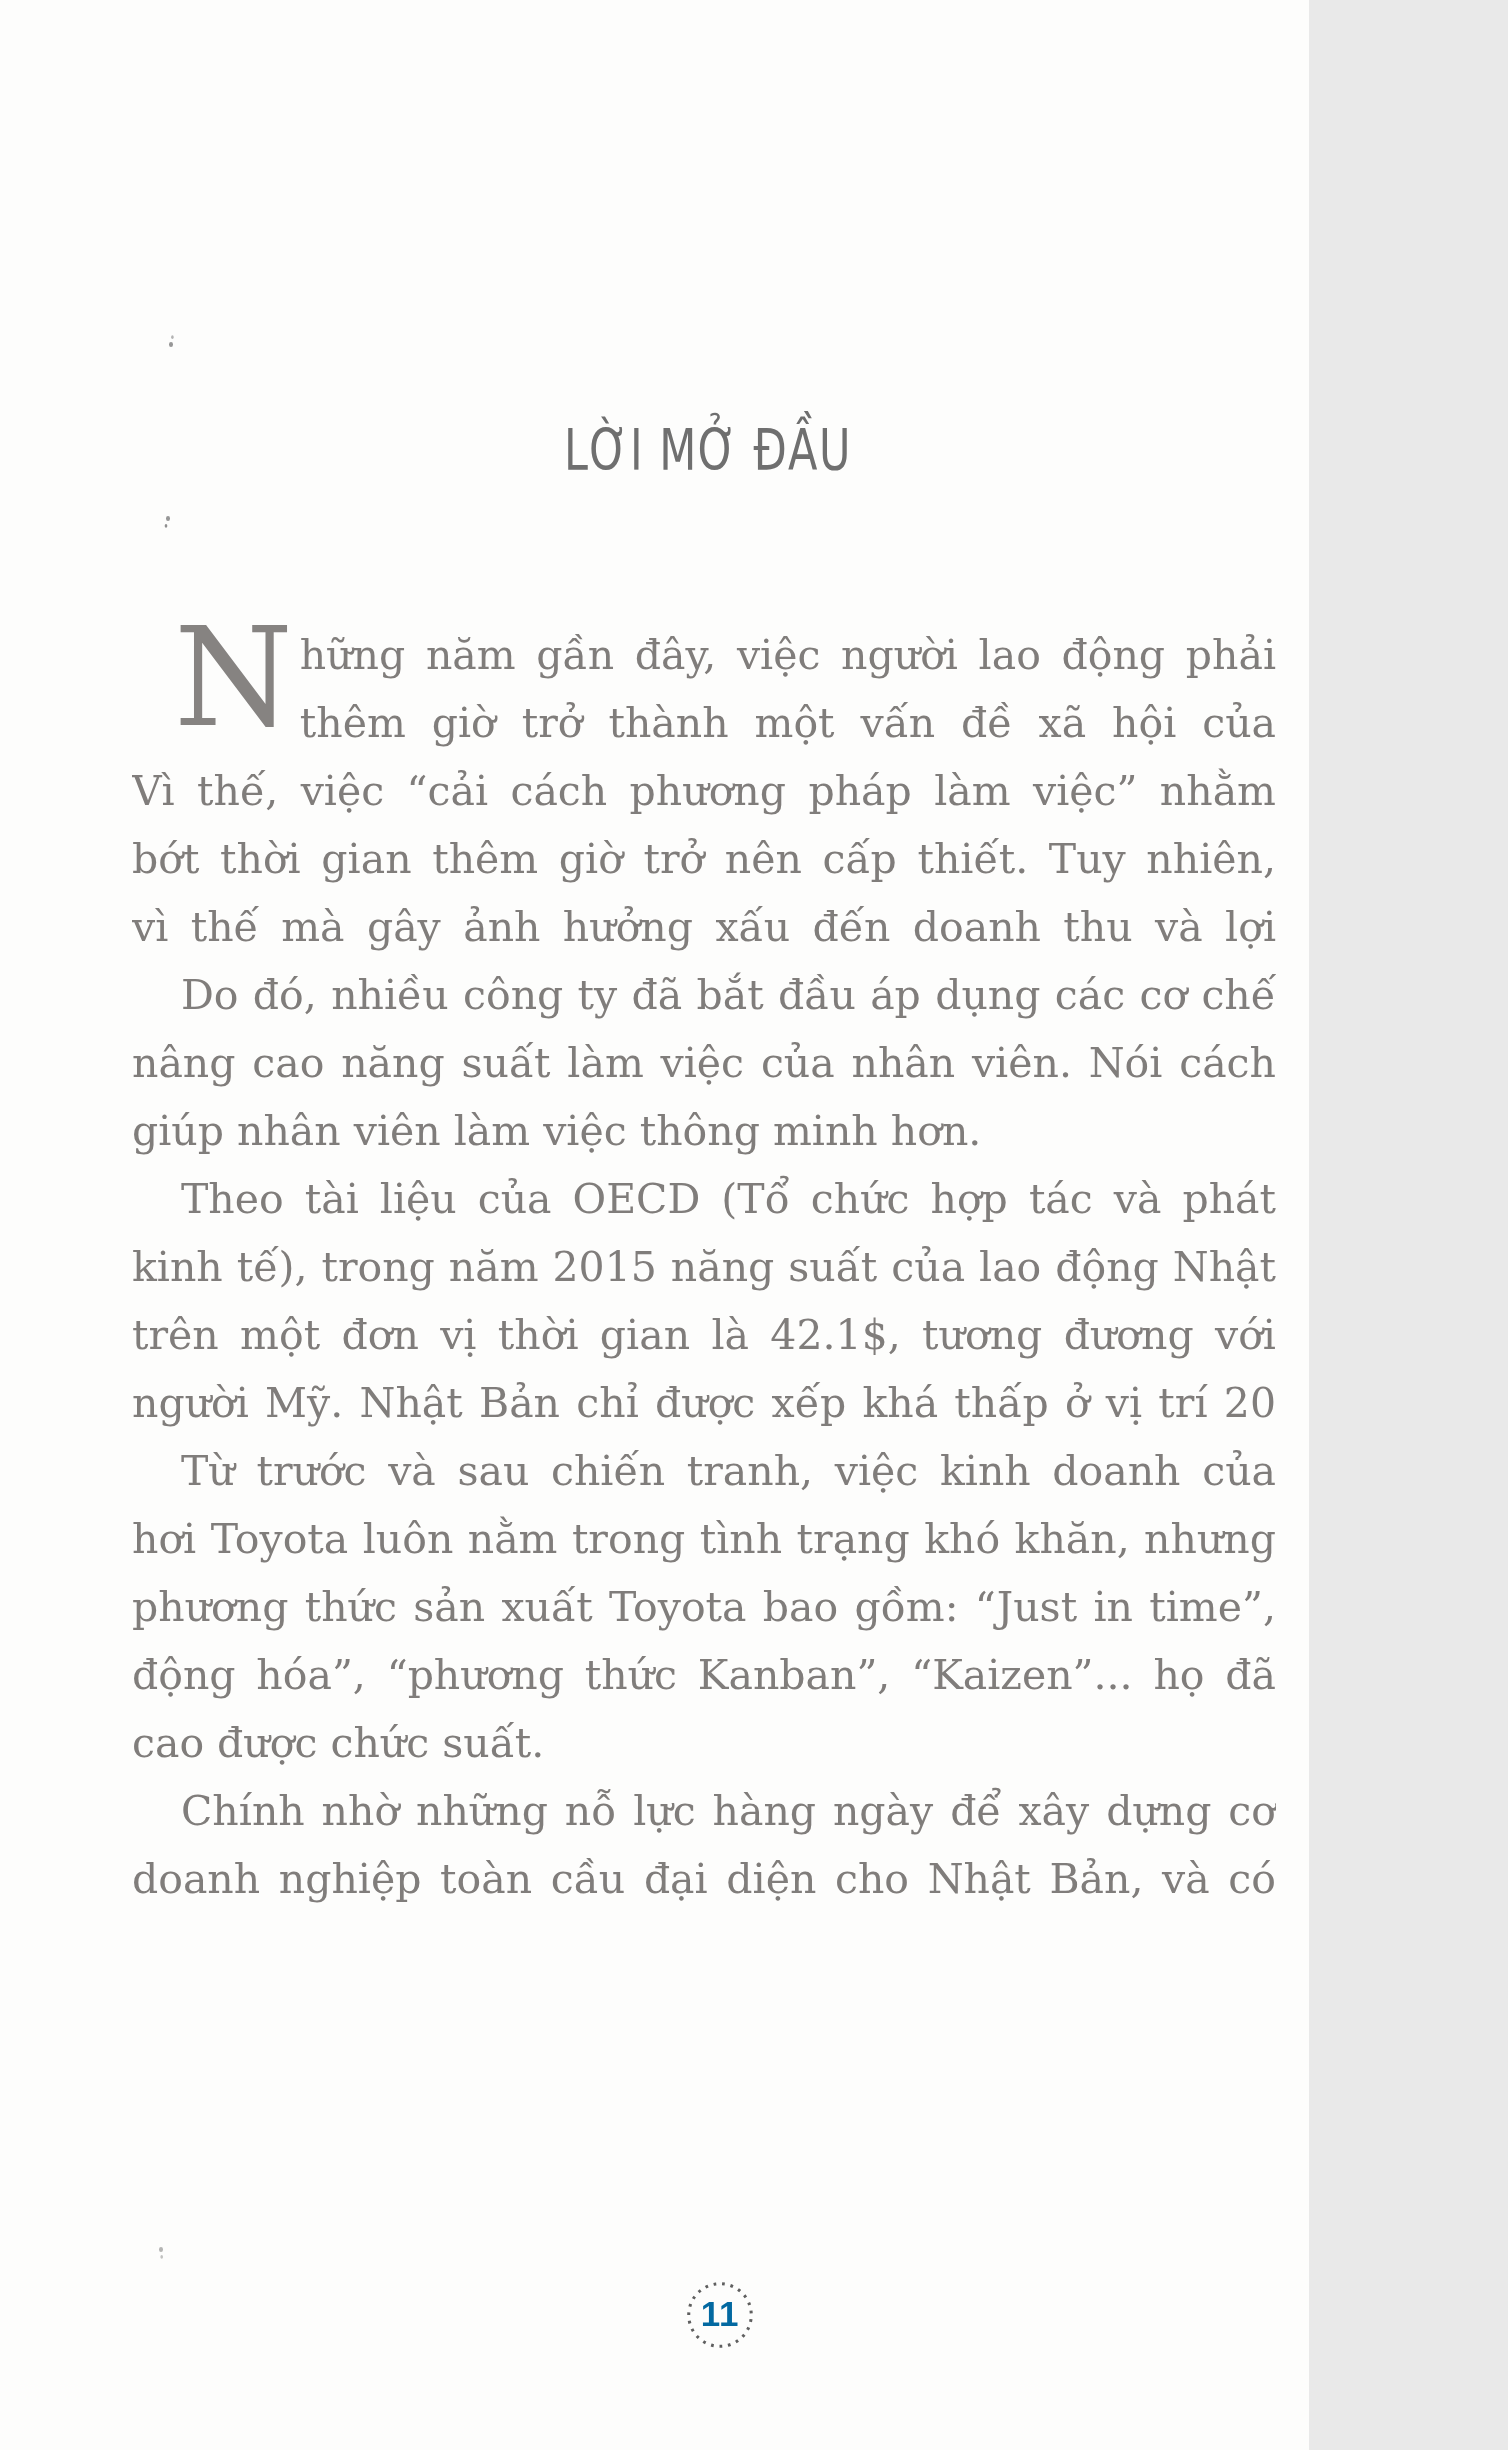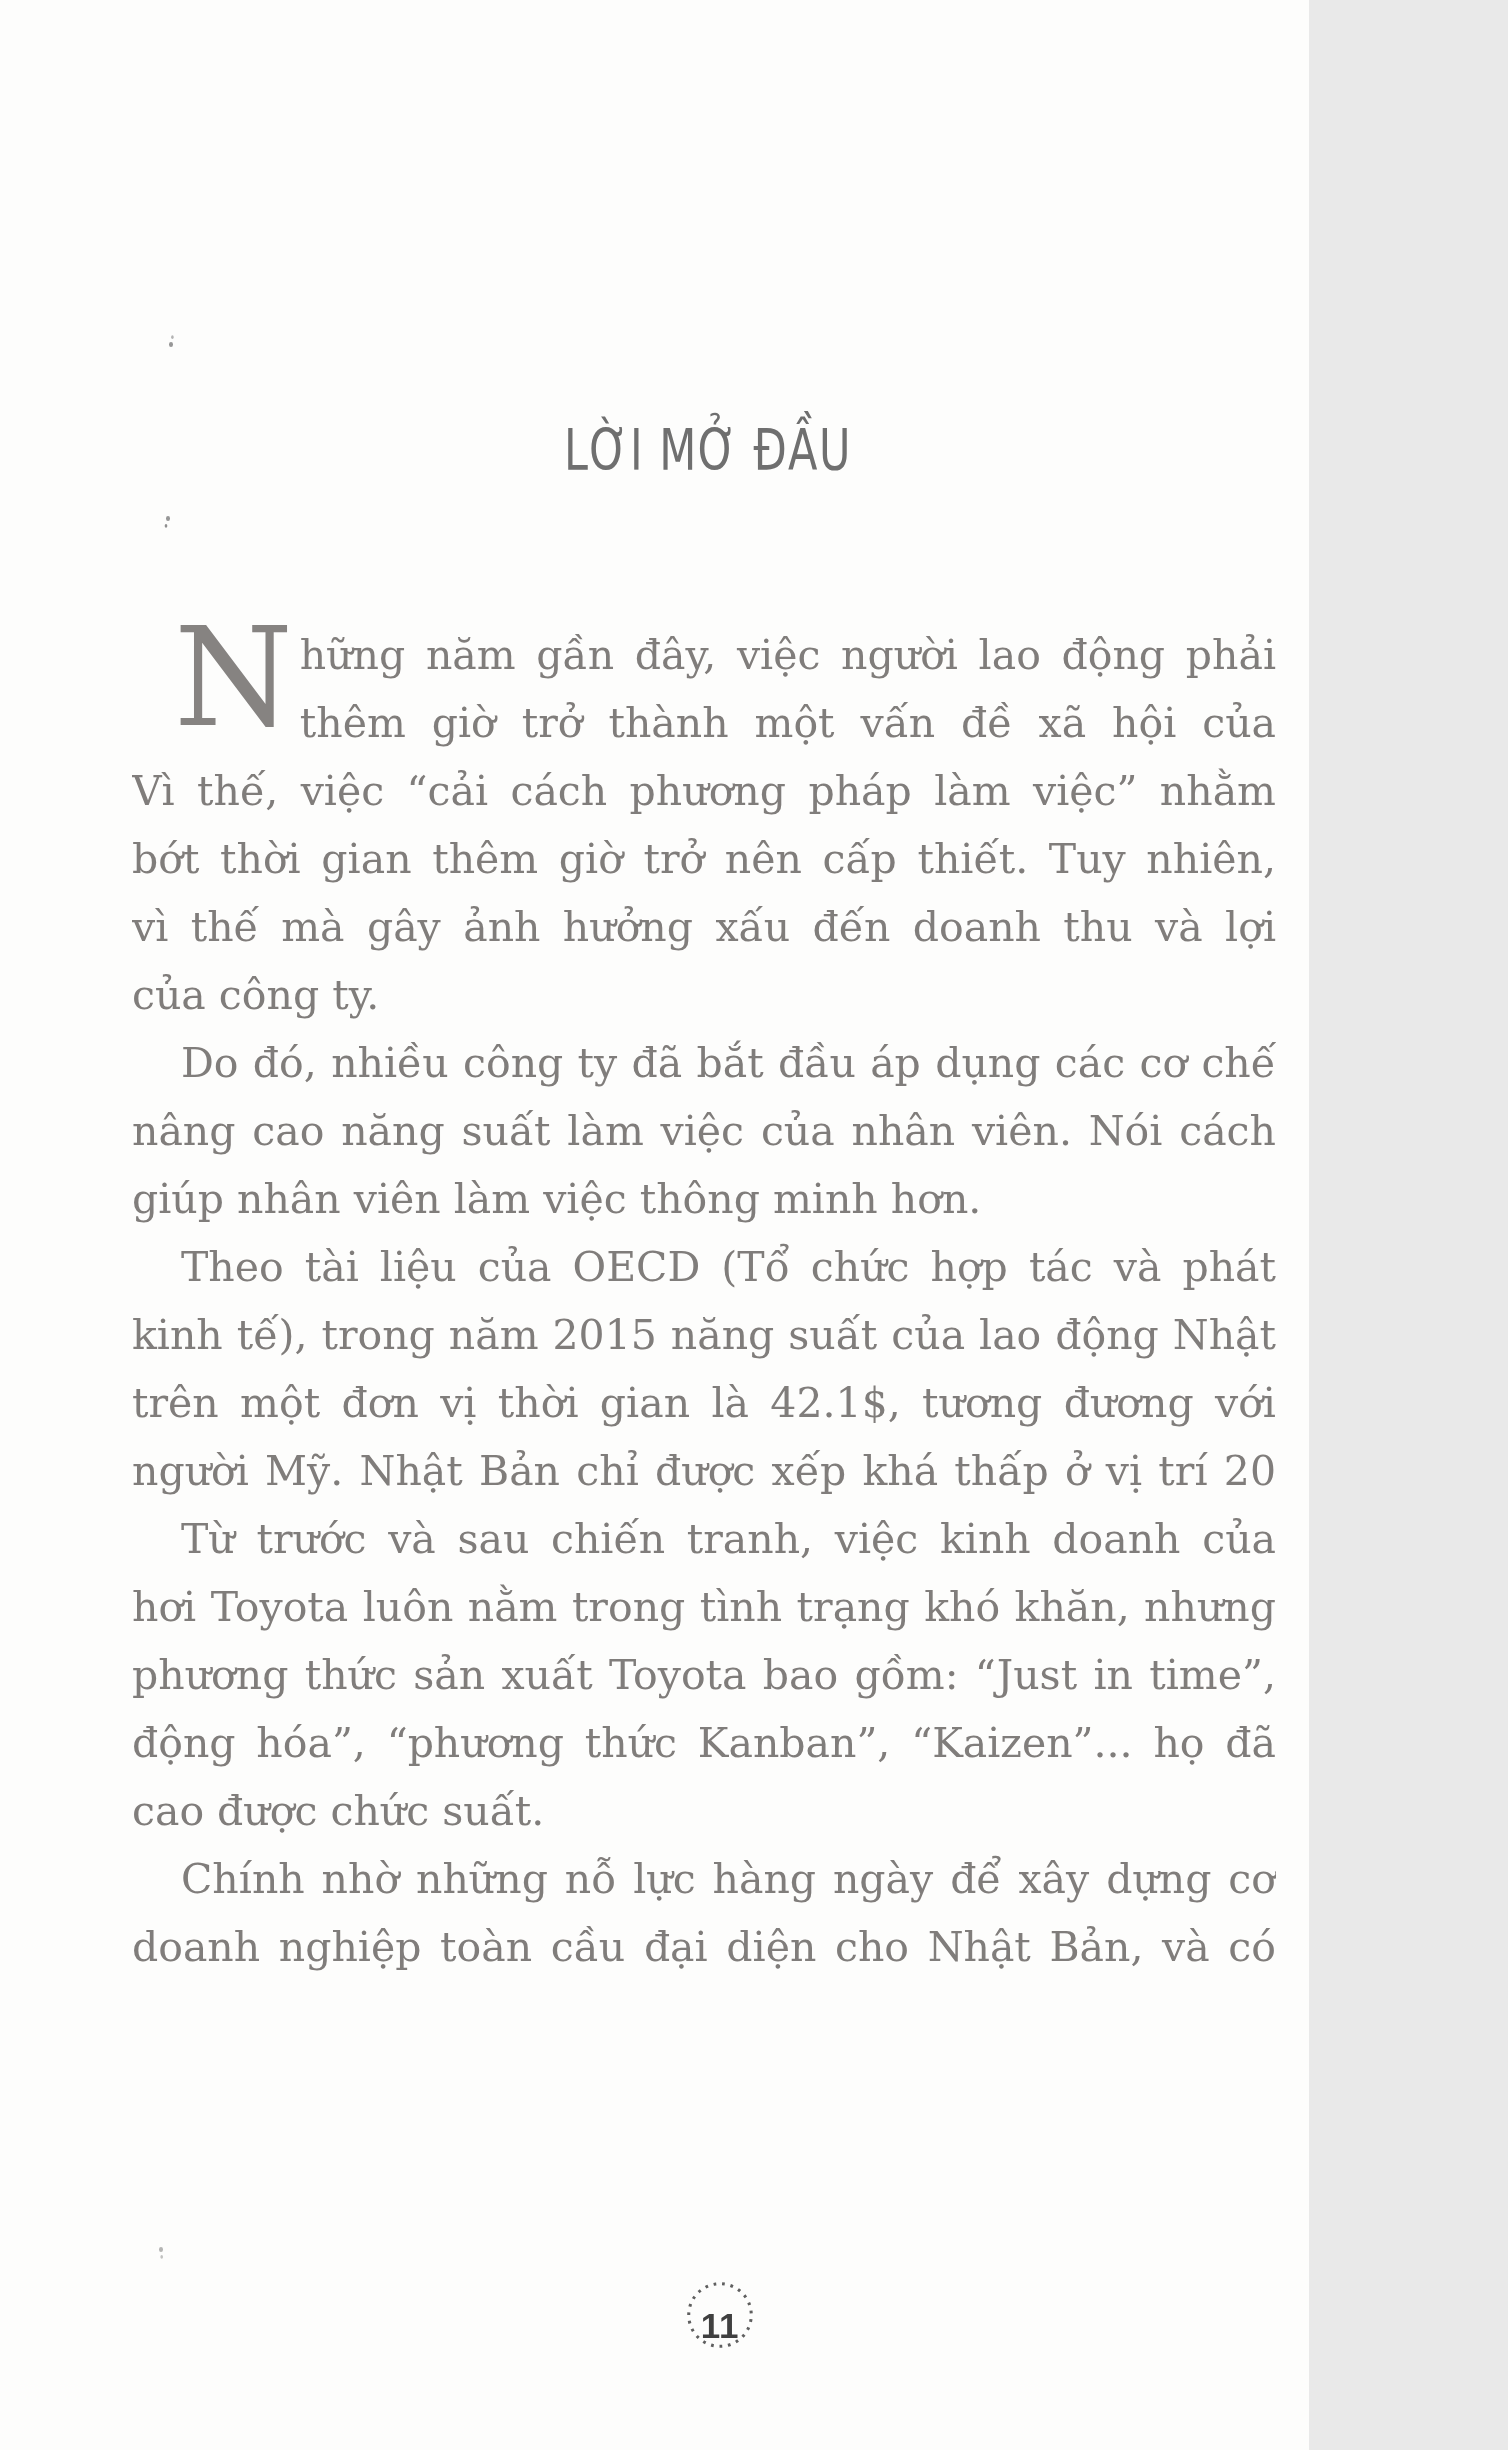--- a/index.html
+++ b/index.html
@@ -68,30 +68,30 @@
   .page-number {
     position: absolute;
     left: 686px;
     top: 2281px;
     width: 68px;
     height: 68px;
   }
   .page-number svg { position: absolute; left: 0; top: 0; }
   .page-number .num {
     position: absolute;
-    left: 0; top: 12px;
+    left: 0; top: 0;
     width: 68px; height: 68px;
     display: flex;
     align-items: center;
     justify-content: center;
     font-family: "Liberation Sans", "DejaVu Sans", sans-serif;
     font-weight: bold;
     font-size: 35px;
     letter-spacing: 0.7px;
-    color: #404040;
+    color: #0369a1;
     padding-bottom: 2.7px;
     box-sizing: border-box;
   }
 
   
   .edge-line {
     position: absolute;
     left: 1504px;
     top: -2.7px;
     width: 3.4px;
@@ -129,21 +129,20 @@
   <h1 class="title">LỜI MỞ ĐẦU</h1>
 
   <div class="body-text" id="body-text">
       <div class="para">
         <span class="dropcap">N</span>
         <div class="line">hững năm gần đây, việc người lao động phải làm</div>
         <div class="line">thêm giờ trở thành một vấn đề xã hội của Nhật Bản.</div>
         <div class="line">Vì thế, việc “cải cách phương pháp làm việc” nhằm giảm</div>
         <div class="line">bớt thời gian thêm giờ trở nên cấp thiết. Tuy nhiên, không</div>
         <div class="line">vì thế mà gây ảnh hưởng xấu đến doanh thu và lợi nhuận</div>
-        <div class="line last">của công ty.</div>
       </div>
       <div class="para indent">
         <div class="line">Do đó, nhiều công ty đã bắt đầu áp dụng các cơ chế nhằm</div>
         <div class="line">nâng cao năng suất làm việc của nhân viên. Nói cách khác là</div>
         <div class="line last">giúp nhân viên làm việc thông minh hơn.</div>
       </div>
       <div class="para indent">
         <div class="line">Theo tài liệu của OECD (Tổ chức hợp tác và phát triển</div>
         <div class="line">kinh tế), trong năm 2015 năng suất của lao động Nhật Bản</div>
         <div class="line">trên một đơn vị thời gian là 42.1$, tương đương với 60% của</div>

